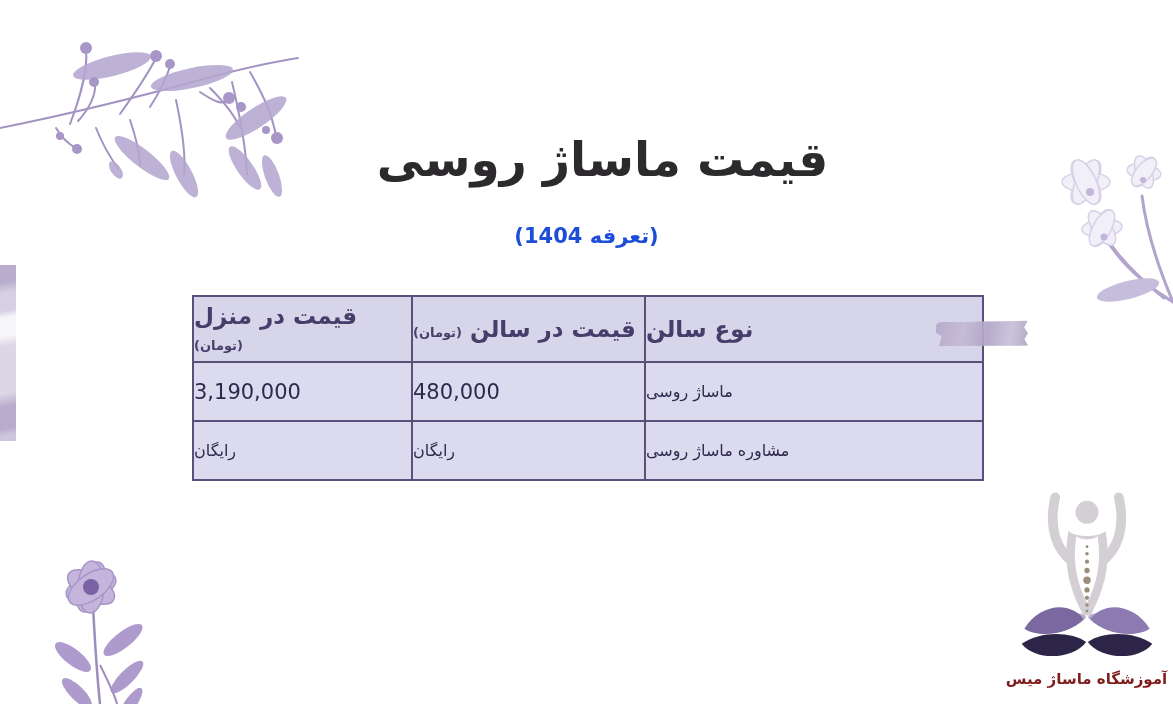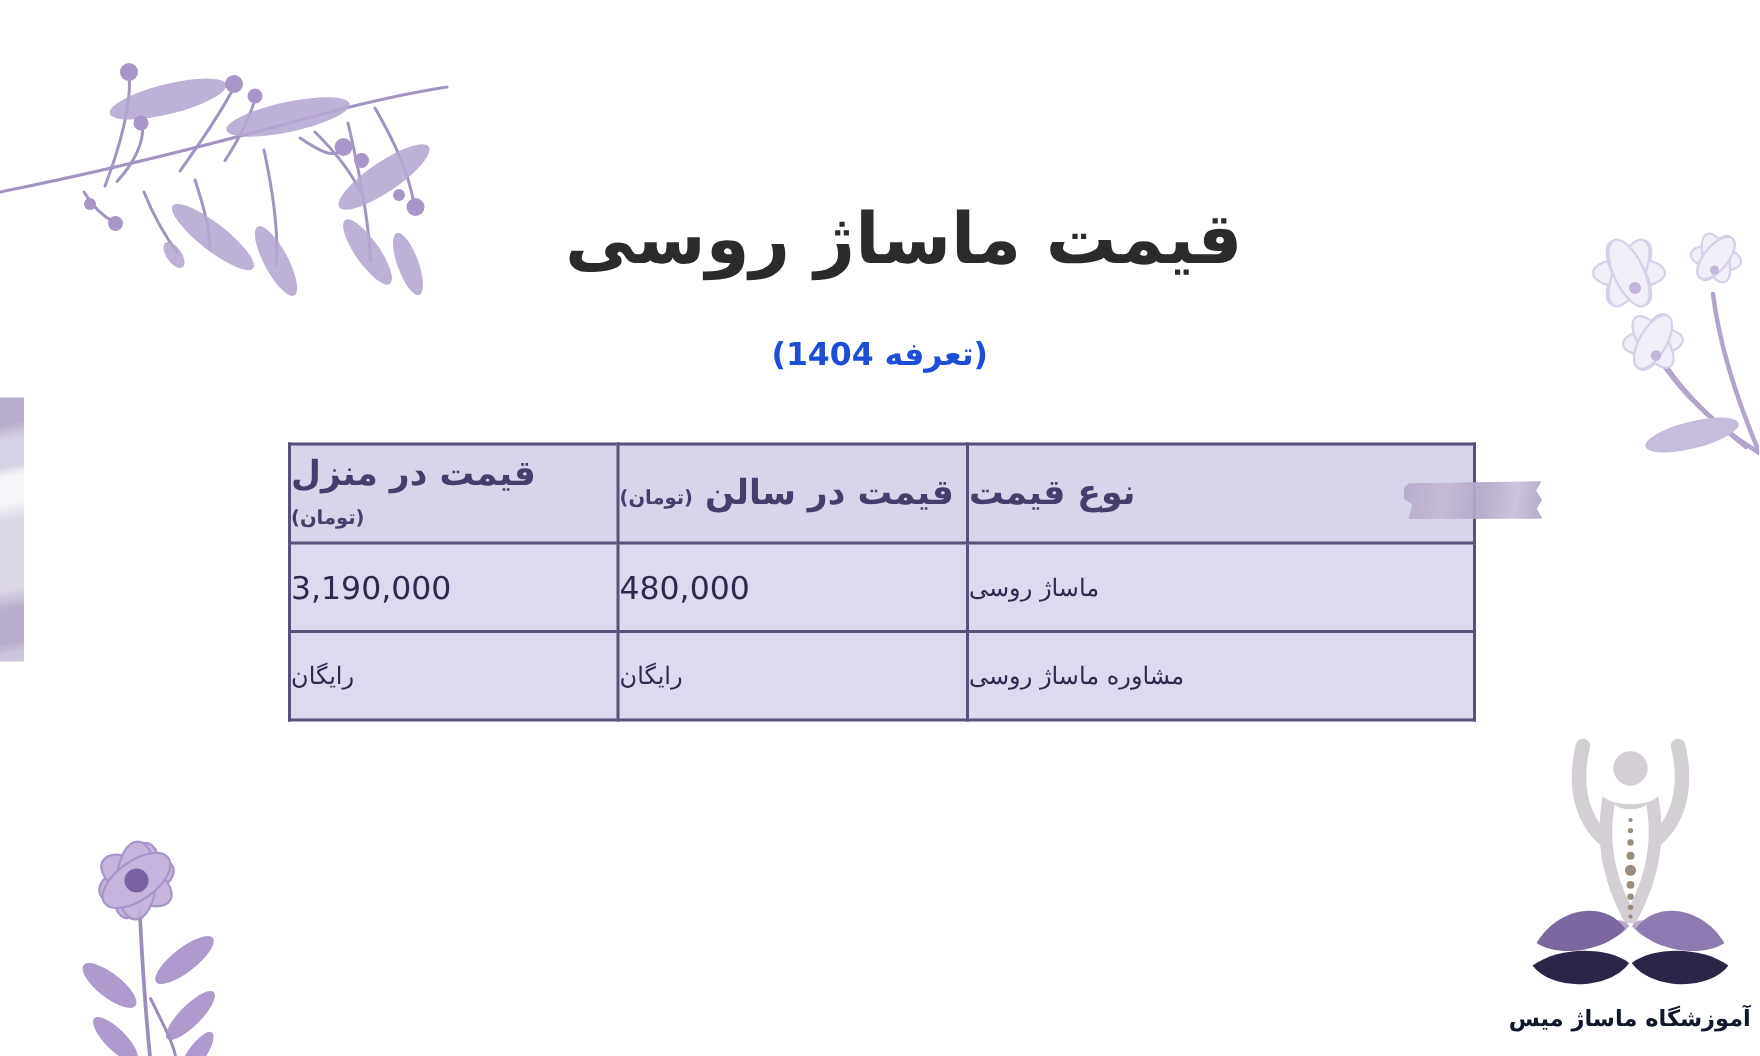--- a/index.html
+++ b/index.html
@@ -86,21 +86,21 @@
   .deco-flower   { left:15px;  top:545px; }
 
   
   .logo {
     position:absolute; left:1000px; top:492px;
     width:173px; text-align:center;
   }
   .logo-caption {
     margin-top:2px;
     direction:rtl;
-    font-size:15px; font-weight:700; color:#0f172a;
+    font-size:15px; font-weight:700; color:#7f1d1d;
   }
 </style>
 </head>
 <body>
 
 <div class="slide">
 
   <svg class="deco deco-branch" width="300" height="200" viewBox="0 0 300 200">
     <g stroke="#a röd"></g>
     <g stroke="#a393c2" stroke-width="2" fill="none" stroke-linecap="round">
@@ -204,21 +204,21 @@
 
   <table class="price-table">
     <colgroup>
         <col class="c-type">
         <col class="c-salon">
         <col class="c-home">
       </colgroup>
     <thead>
       <tr>
         <th>
-          <span class="h-main">نوع قیمت</span>
+          <span class="h-main">نوع سالن</span>
         </th>
         <th>
           <span class="h-main">قیمت در سالن</span>
           <span class="h-unit">(تومان)</span>
         </th>
         <th>
           <span class="h-main">قیمت در منزل</span>
           <span class="h-unit">(تومان)</span>
         </th>
       </tr>

